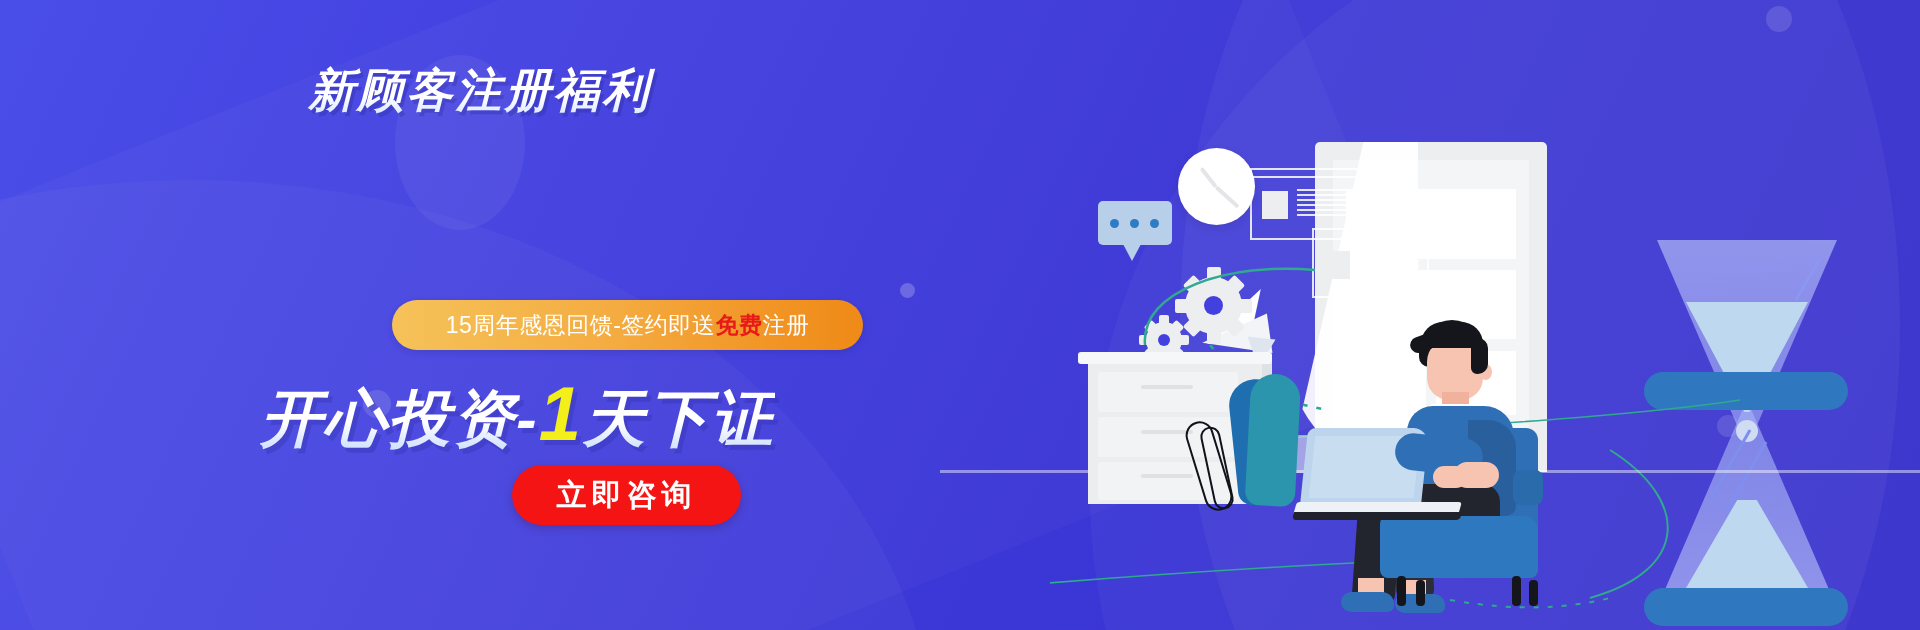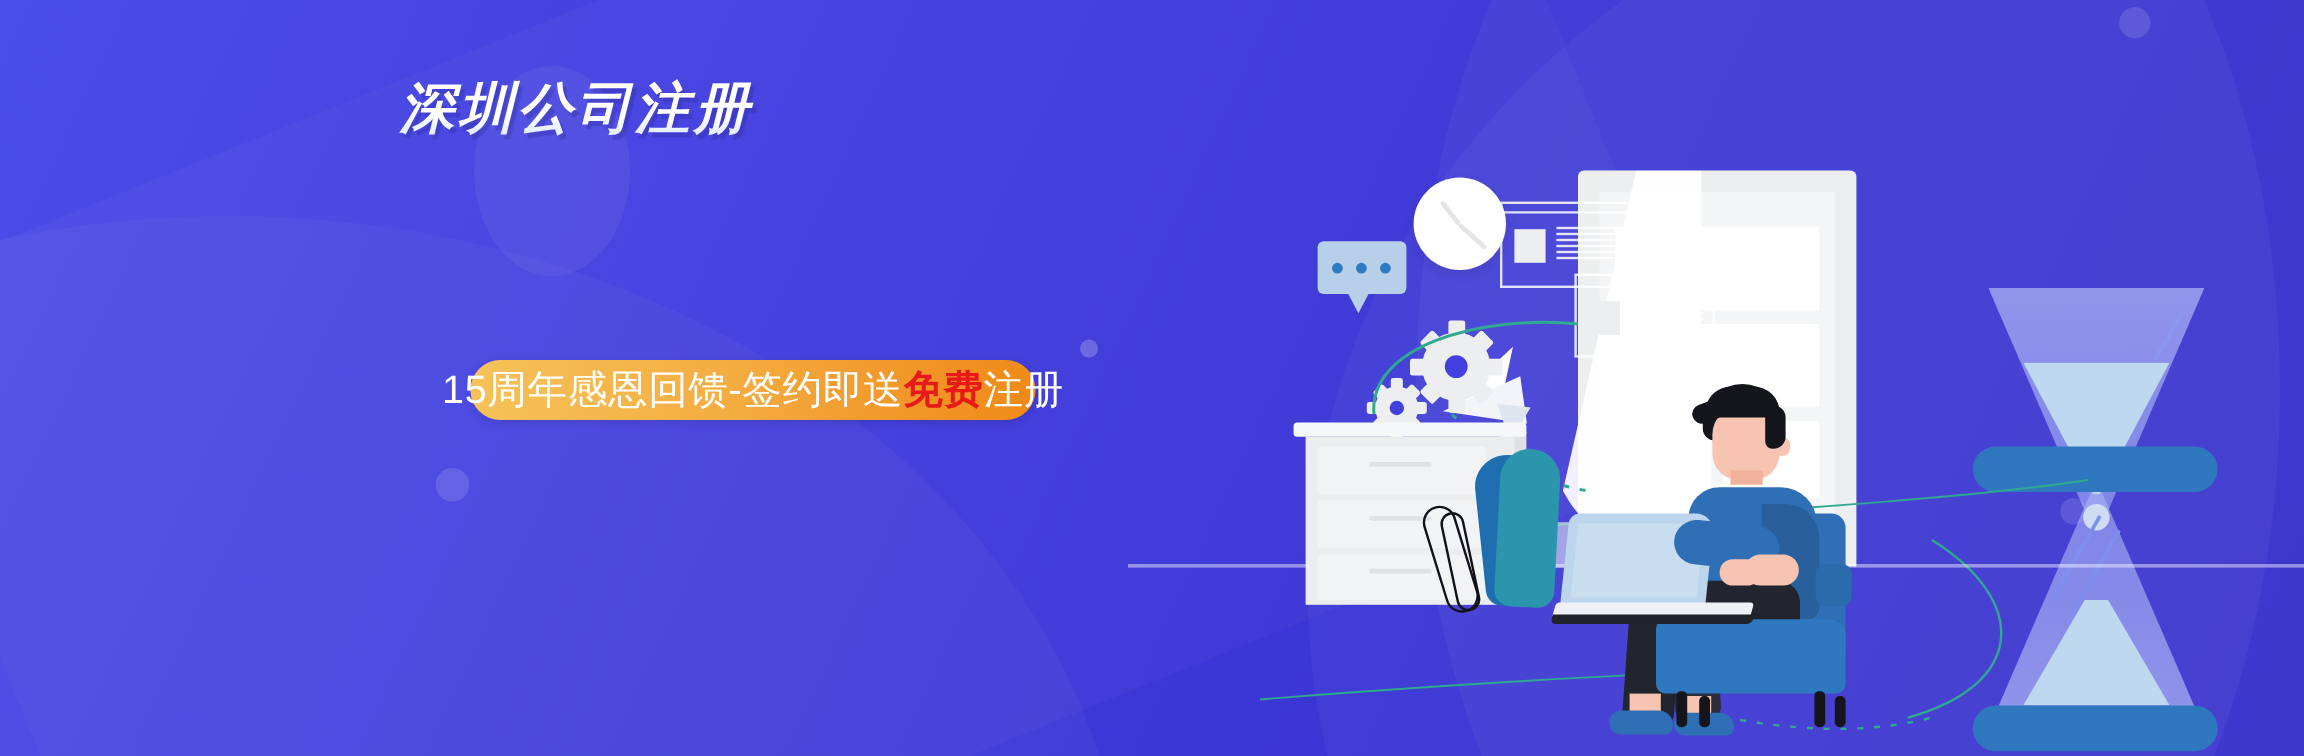--- a/index.html
+++ b/index.html
@@ -76,21 +76,21 @@
     -webkit-text-fill-color:transparent;
     filter:drop-shadow(5px 6px 0 rgba(40,40,150,.28));
     white-space:nowrap;
   }
 
   .pill{
     position:absolute; left:392px; top:300px;
     width:471px; height:50px; border-radius:25px;
     background:linear-gradient(90deg,#f5c259 0%,#f4ad42 45%,#f29a2c 72%,#ef8a17 100%);
     display:flex; align-items:center; justify-content:center;
-    font-size:33px; color:#ffffff; letter-spacing:.5px;
+    font-size:23px; color:#ffffff; letter-spacing:.5px;
     white-space:nowrap;
     box-shadow:0 2px 7px rgba(30,20,80,.18);
   }
   .pill .hot{ color:#e81919; font-weight:bold; }
 
   .line3{
     position:absolute; left:0; top:370px; width:1035px;
     text-align:center;
     font-size:62px; font-weight:bold; font-style:italic;
     letter-spacing:2px;
@@ -334,30 +334,34 @@
   <div class="bg-glow ab"></div>
   <div class="bg-circle bg-c1"></div>
   <div class="bg-circle bg-c2"></div>
   <div class="bg-circle bg-c3"></div>
   <div class="bg-circle bg-c4"></div>
   <div class="bg-circle bg-c5"></div>
   <div class="bg-circle bg-c6"></div>
 
   <div class="copy">
 
-    <div class="kicker">深圳公司注册</div>
+    <div class="kicker">新顾客注册福利</div>
 
 
     <div class="pill">
       <span>15周年感恩回馈-签约即送</span>
         <span class="hot">免费</span>
         <span>注册</span>
     </div>
 
-
+    <div class="line3">
+      <span class="w">开心投资-</span><span class="num">1</span><span class="w">天下证</span>
+    </div>
+
+    <button class="cta" type="button">立即咨询</button>
   </div>
 
   <div class="illu">
 
     <div class="ab wall"></div>
     <div class="ab wall-in"></div>
     <div class="ab pane p1"></div>
     <div class="ab pane p2"></div>
     <div class="ab pane p3"></div>
     <div class="ab pane p4"></div>

